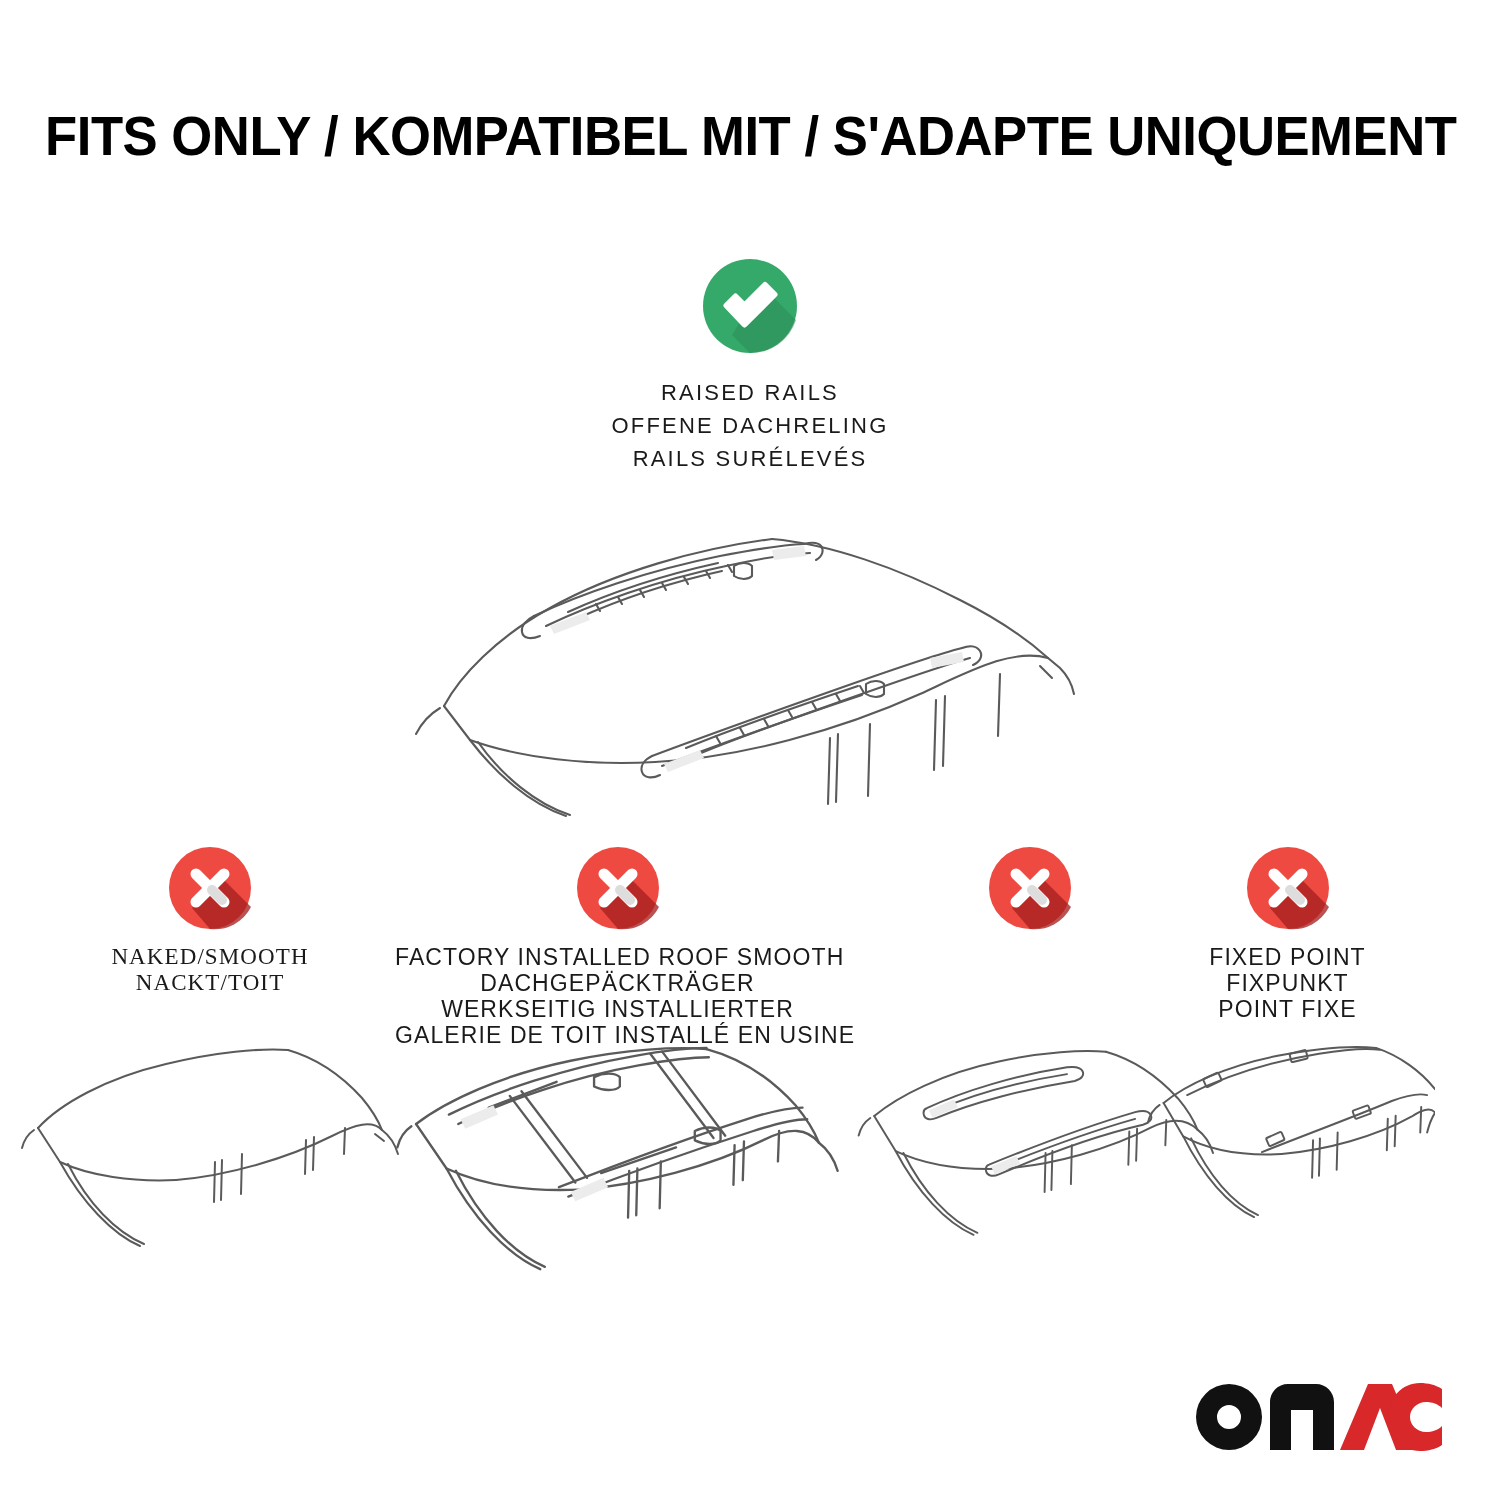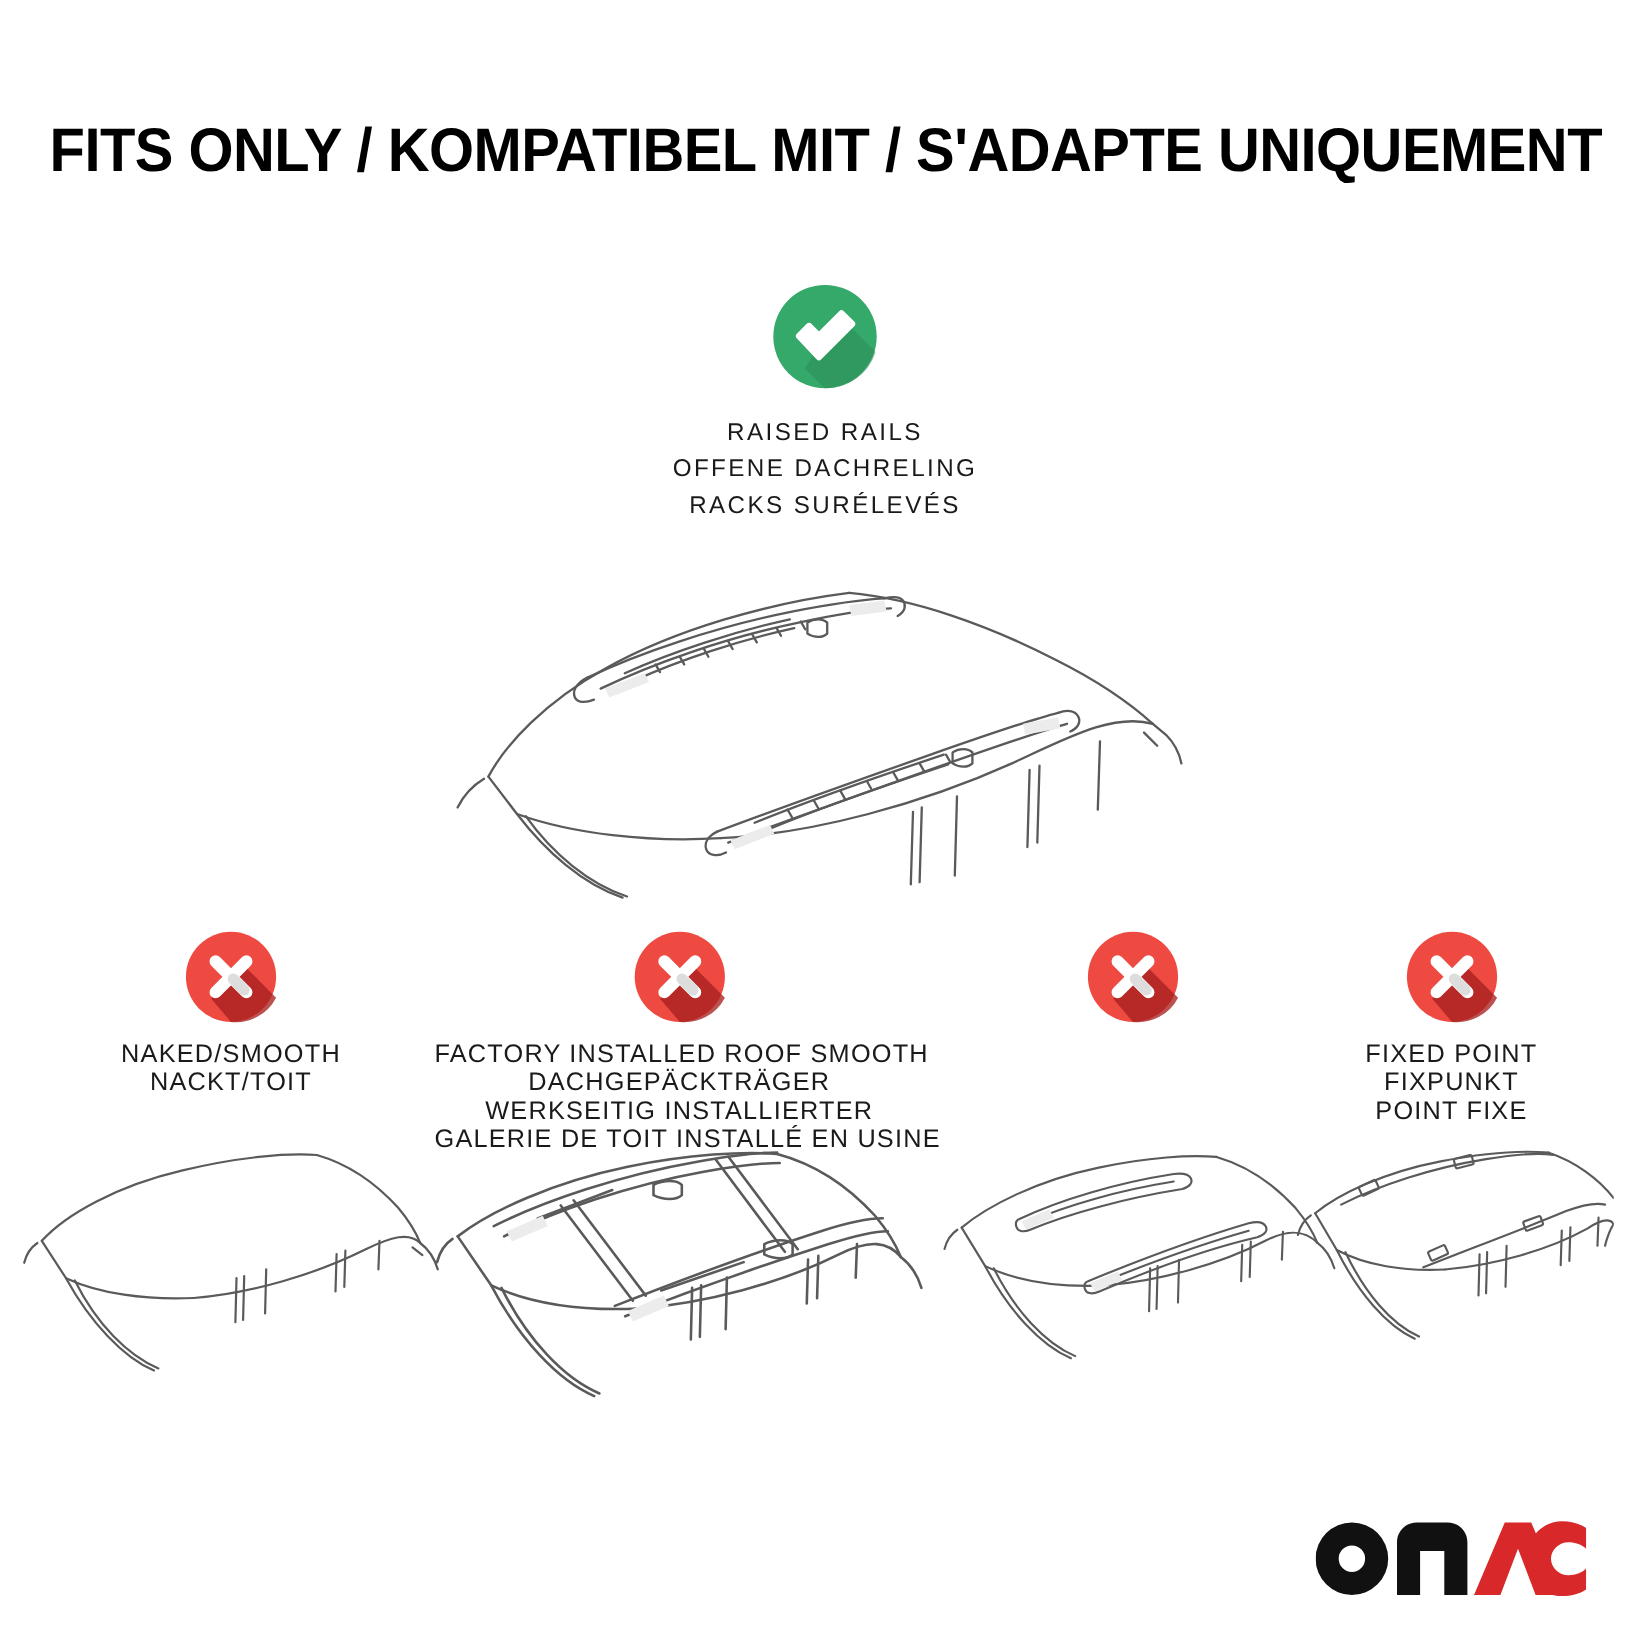--- a/index.html
+++ b/index.html
@@ -84,24 +84,24 @@
     left: 0;
     top: 846px;
     width: 1500px;
     height: 480px;
   }
   .col {
     position: absolute;
     top: 0;
     text-align: center;
   }
-  .col-0 { left: 20px;   width: 380px; }
+  .col-0 { left: 20px;   width: 380px; font-family: Liberation Serif, serif; }
   .col-1 { left: 395px;  width: 445px; }
   .col-2 { left: 845px;  width: 370px; }
-  .col-3 { left: 1172px; width: 295px; }
+  .col-3 { left: 1140px; width: 295px; }
 
   .col .badge-x {
     position: relative;
     width: 84px;
     height: 84px;
     margin: 0 auto;
   }
   .col .badge-x svg { display: block; width: 84px; height: 84px; }
 
   .col-labels { margin-top: 14px; }
@@ -150,21 +150,21 @@
     <svg viewBox="0 0 96 96" xmlns="http://www.w3.org/2000/svg">
       <circle cx="48" cy="48" r="47" fill="#35a96a"></circle>
       <path d="M60 28 L94 62 A47 47 0 0 1 48 95 L30 77 Z" fill="#2a8d58" opacity="0.55"></path>
       <path d="M24.5 47.5 L33.5 38.5 L42.5 47.5 L63 27 L72.5 36.5 L42.5 66.5 Z" fill="#ffffff" stroke="#ffffff" stroke-width="6" stroke-linejoin="round"></path>
     </svg>
   </div>
 
   <div class="hero-labels">
     <span class="ln">RAISED RAILS</span>
     <span class="ln">OFFENE DACHRELING</span>
-    <span class="ln">RACKS SURÉLEVÉS</span>
+    <span class="ln">RAILS SURÉLEVÉS</span>
   </div>
 </div>
 
 <div class="hero-art">
   <svg viewBox="0 0 700 310" xmlns="http://www.w3.org/2000/svg" fill="none" stroke="#5a5a5a" stroke-width="2.1" stroke-linecap="round" stroke-linejoin="round">
 
     <path d="M44 198 C60 168 96 130 150 100 C214 64 300 40 372 31"></path>
     <path d="M372 31 C430 36 498 60 560 92 C600 112 628 132 648 150"></path>
     <path d="M44 198 L70 232 C120 250 190 258 255 254"></path>
     <path d="M255 254 C340 250 440 222 520 186 C570 163 612 140 648 150"></path>

